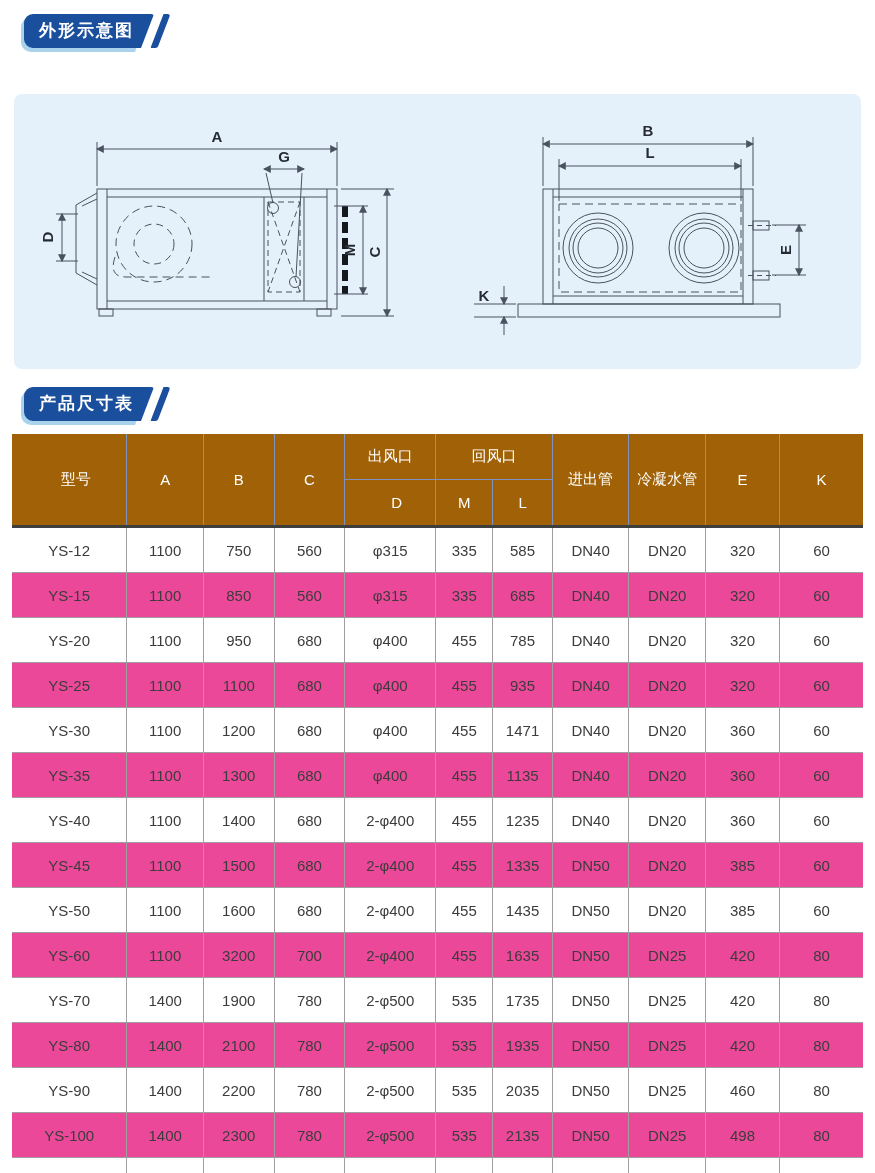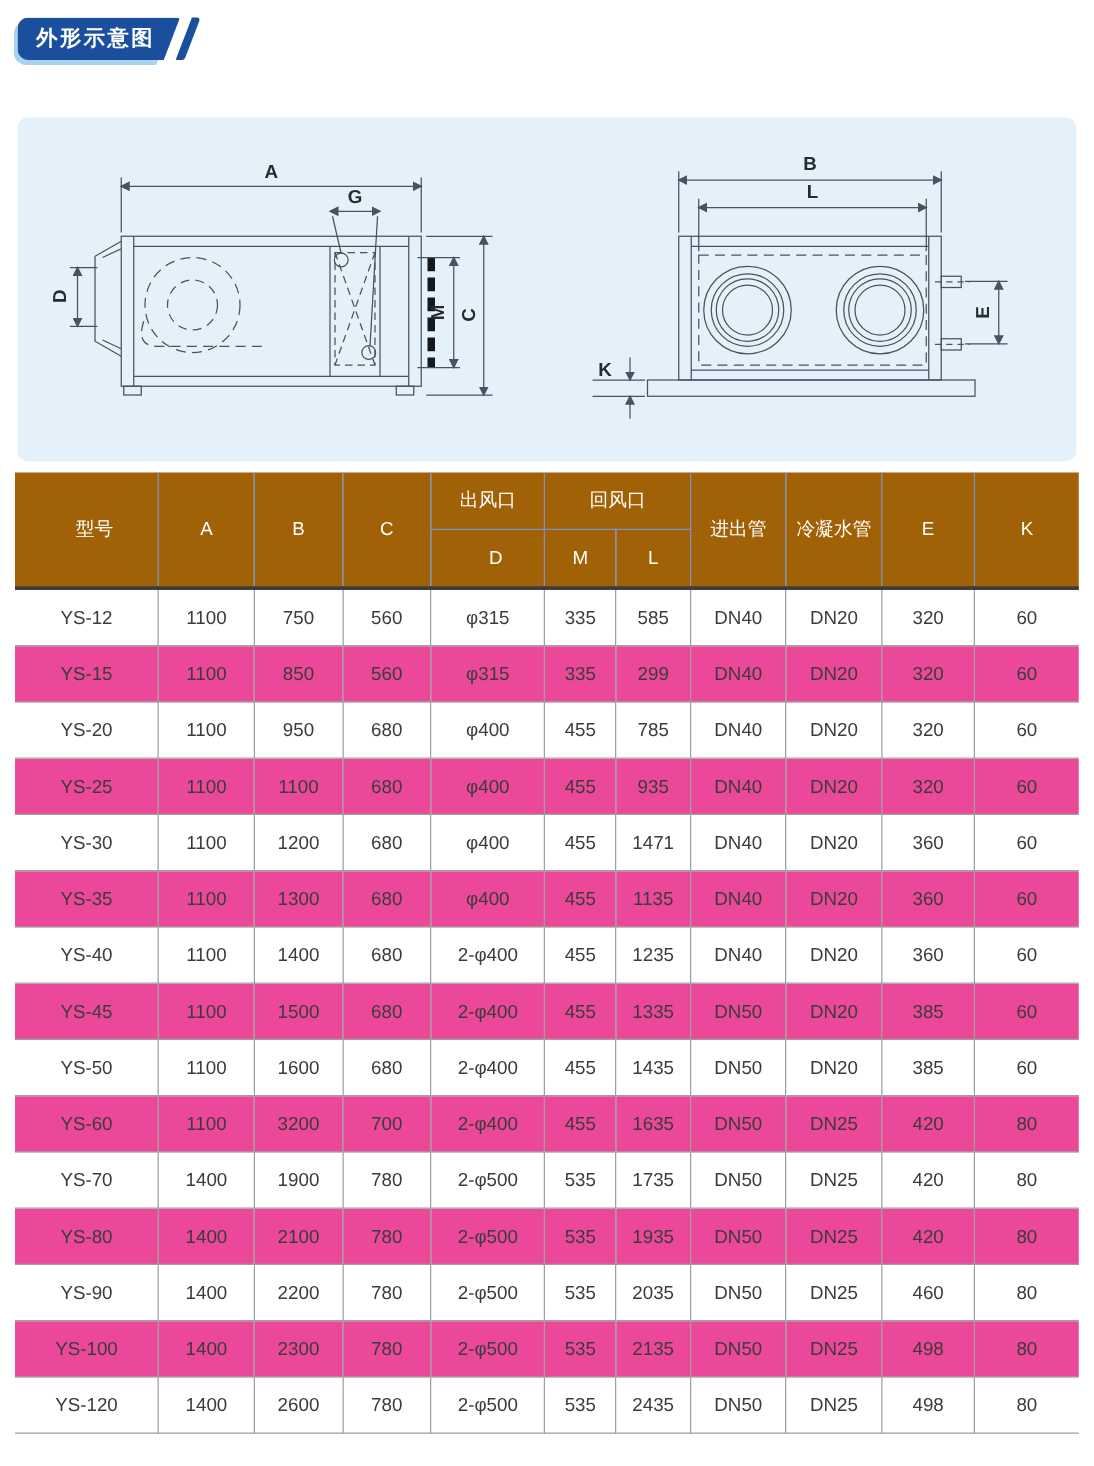--- a/index.html
+++ b/index.html
@@ -4,21 +4,21 @@
 <style>
   html,body{margin:0;padding:0;background:#ffffff;}
   body{
     width:875px;
     font-family:"Liberation Sans","DejaVu Sans",sans-serif;
     -webkit-font-smoothing:antialiased;
   }
   .page{width:875px;padding-top:14px;}
 
   
-  .badge-row{display:block;height:38px;}
+  .badge-row{display:block;height:38px;margin-left:10px;}
   .badge{position:relative;display:inline-block;margin-left:14px;height:34px;padding-right:12px;}
   .badge::before{ 
     content:"";position:absolute;z-index:1;left:-3px;top:4px;right:18px;bottom:-4px;
     background:#a9d2ec;border-radius:9px 3px 7px 10px;
     clip-path:polygon(0 0,100% 0,calc(100% - 13px) 100%,0 100%);
   }
   .badge-main{
     position:relative;z-index:2;display:inline-block;background:#1a4f9e;color:#ffffff;
     font-size:17px;font-weight:bold;letter-spacing:2px;line-height:34px;height:34px;
     padding:0 20px 0 15px;border-radius:9px 3px 3px 9px;
@@ -176,20 +176,26 @@
         <line x1="490" y1="192" x2="490" y2="210" marker-end="url(#ar)"></line>
         <line x1="490" y1="241" x2="490" y2="223" marker-end="url(#ar)"></line>
       </g>
       <text class="dim-label" x="634" y="42" text-anchor="middle">B</text>
       <text class="dim-label" x="636" y="64" text-anchor="middle">L</text>
       <text class="dim-label" x="777" y="156" text-anchor="middle" transform="rotate(-90 777 156)">E</text>
       <text class="dim-label" x="470" y="207" text-anchor="middle">K</text>
     </svg>
   </div>
 
+  <div class="badge-row" style="margin-top:18px;">
+    <div class="badge">
+      <span class="badge-main">产品尺寸表</span>
+      <span class="badge-stripe"></span>
+    </div>
+  </div>
 
   <div class="table-wrap">
     <table class="dim-table">
       <colgroup>
         <col style="width:13.5%">
           <col style="width:9%">
           <col style="width:8.3%">
           <col style="width:8.3%">
         <col style="width:10.7%">
           <col style="width:6.7%">
@@ -232,21 +238,21 @@
             <td>320</td>
             <td>60</td>
           </tr>
           <tr class="alt">
             <td>YS-15</td>
             <td>1100</td>
             <td>850</td>
             <td>560</td>
             <td>φ315</td>
             <td>335</td>
-            <td>299</td>
+            <td>685</td>
             <td>DN40</td>
             <td>DN20</td>
             <td>320</td>
             <td>60</td>
           </tr>
           <tr>
             <td>YS-20</td>
             <td>1100</td>
             <td>950</td>
             <td>680</td>

